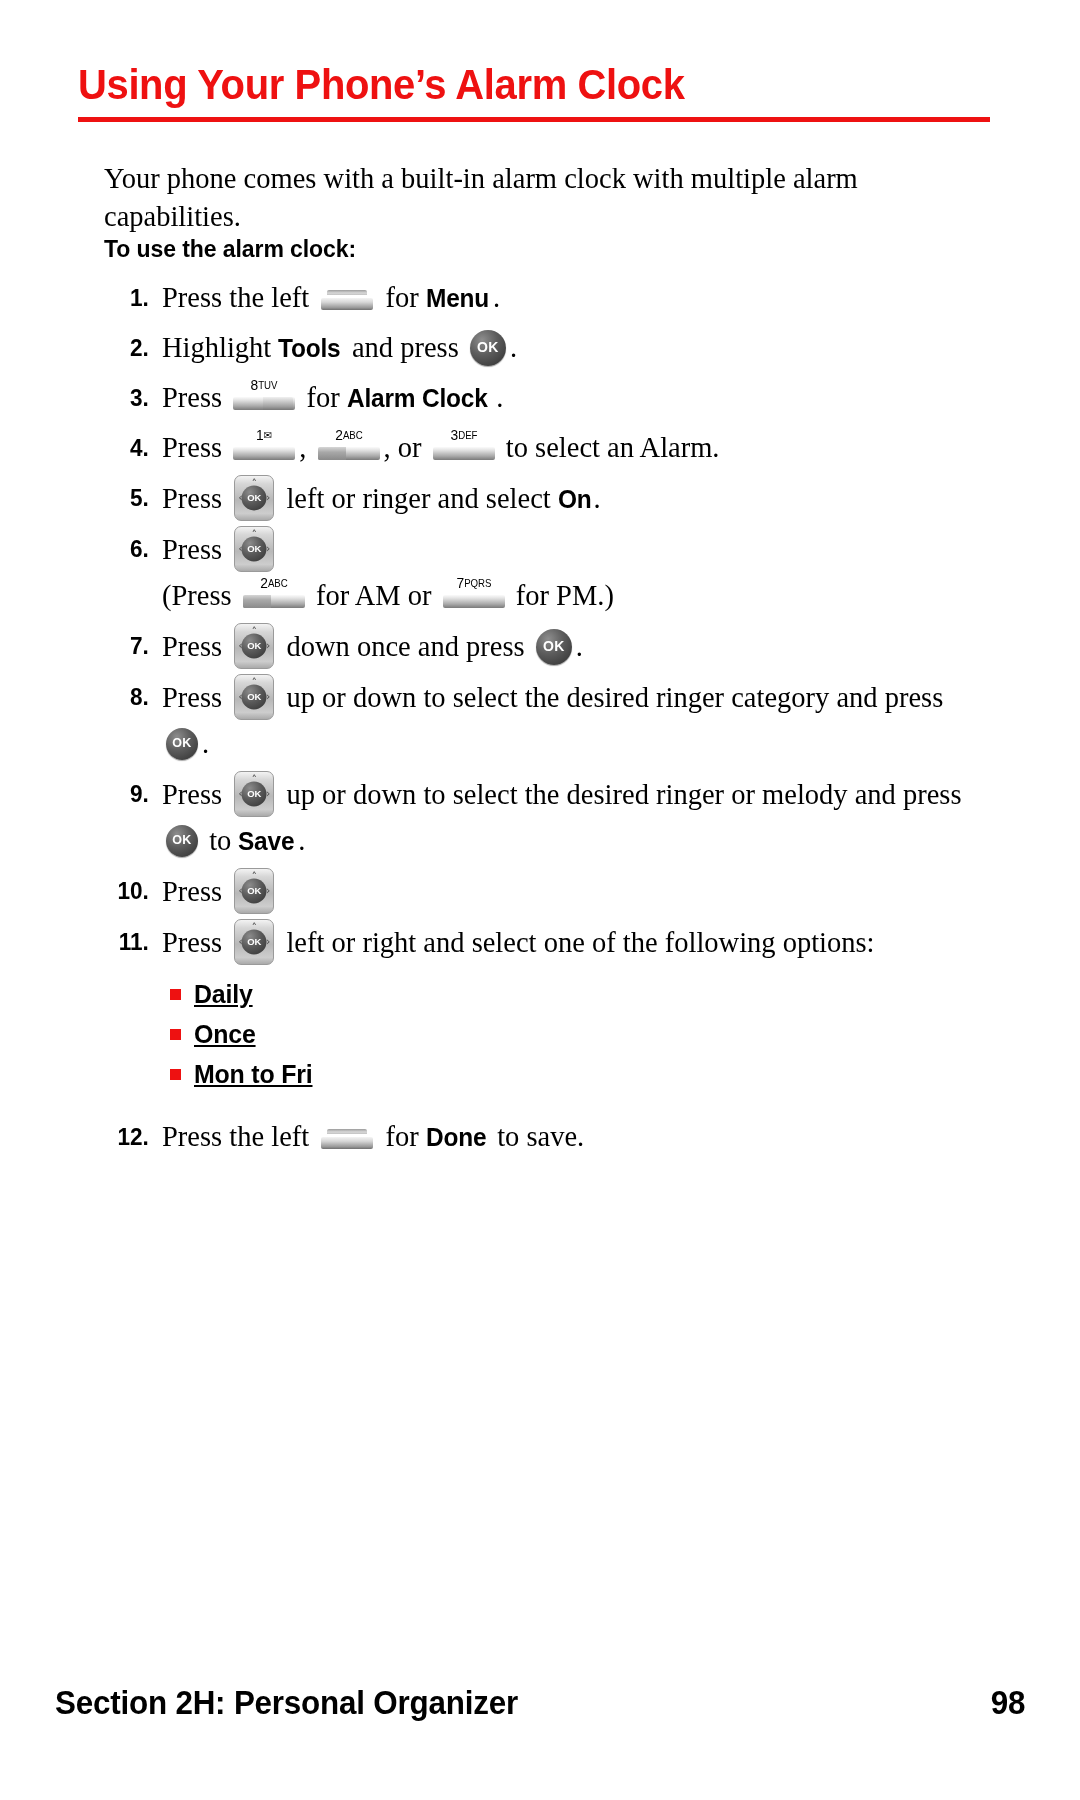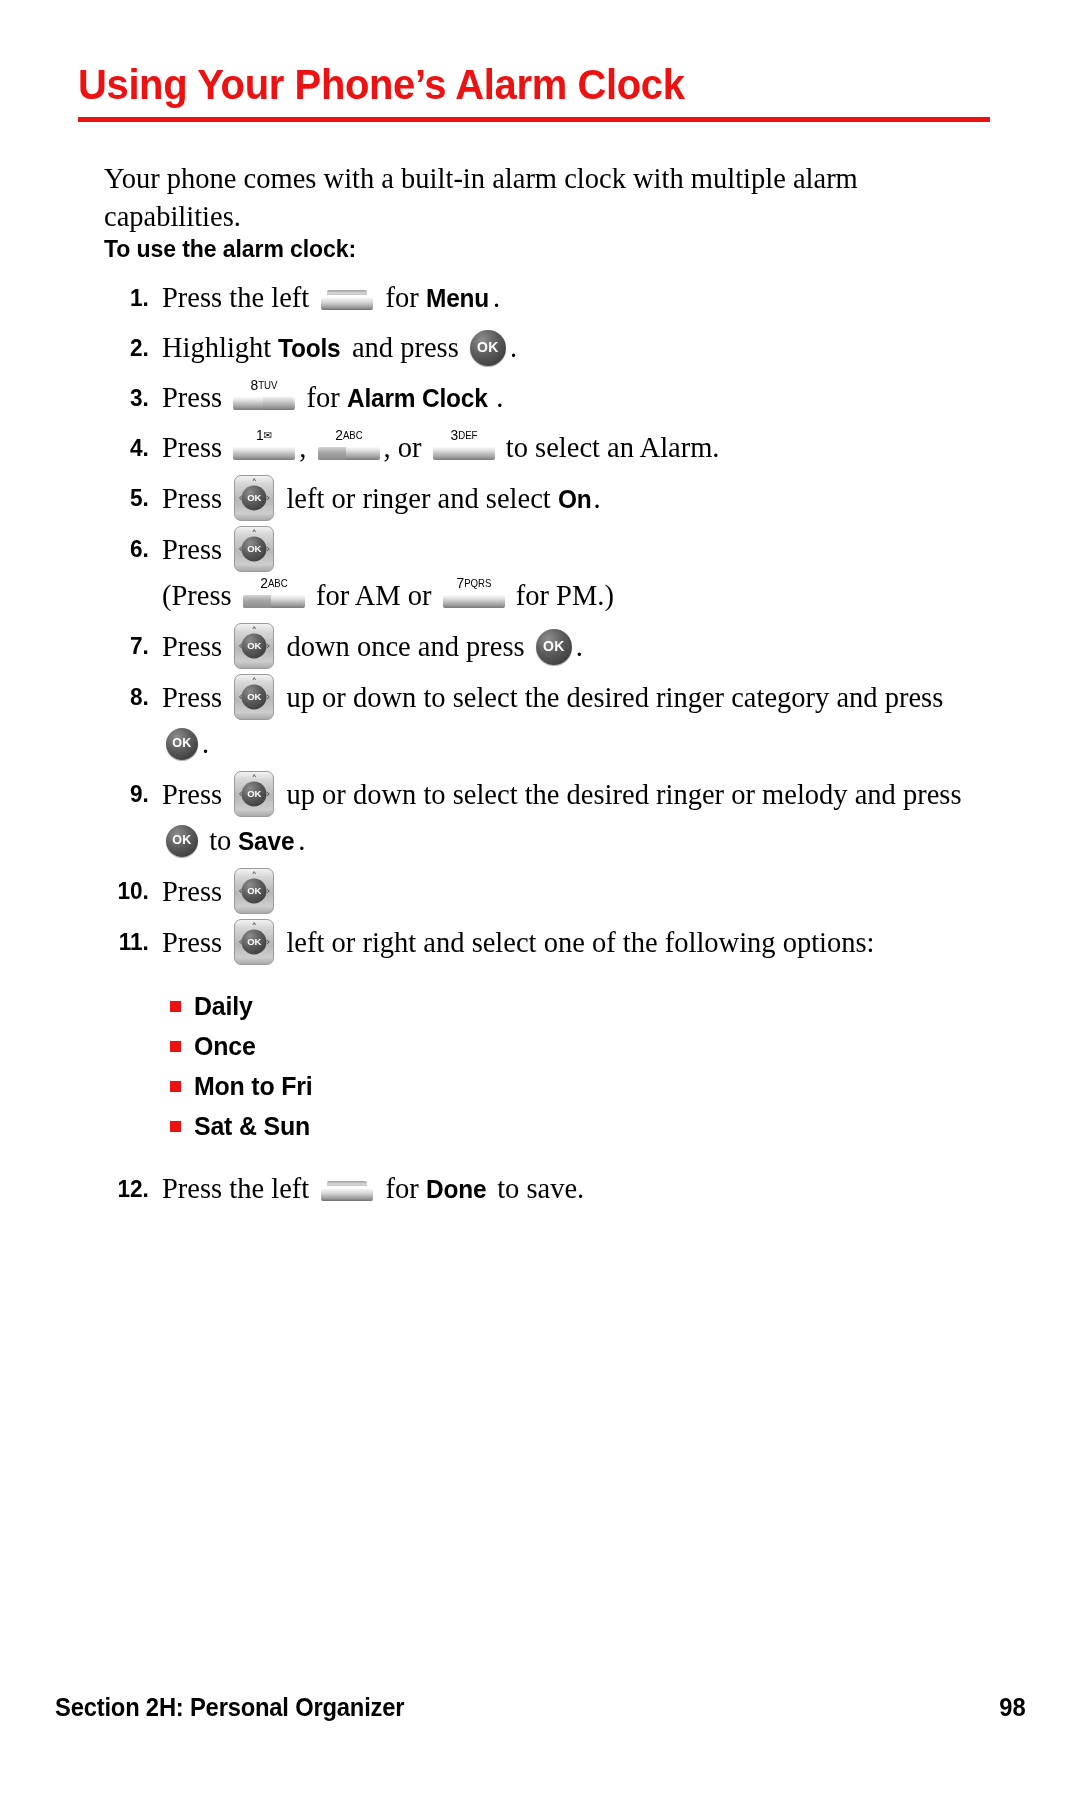--- a/index.html
+++ b/index.html
@@ -262,22 +262,23 @@
     font-size: 11px;
     line-height: 10px;
   }
   .navkey .arw.up   { left: 50%; top: 3px;  transform: translateX(-50%); }
   .navkey .arw.dn   { left: 50%; bottom: 3px; transform: translateX(-50%); }
   .navkey .arw.lf   { left: 3px; top: 50%;  transform: translateY(-50%); }
   .navkey .arw.rt   { right: 3px; top: 50%; transform: translateY(-50%); }
 
   
   .options {
-    margin-top: 20px;
+    margin-top: 8px;
     margin-left: 66px;
+    text-decoration: underline;
   }
   .opt {
     display: flex;
     align-items: center;
     height: 40px;
   }
   .opt .sq {
     width: 11px; height: 11px;
     background: #ee1111;
     margin-right: 13px;
@@ -296,21 +297,21 @@
   .footer {
     position: absolute;
     left: 55px;
     right: 55px;
     bottom: 78px;
     display: flex;
     justify-content: space-between;
     align-items: baseline;
     font-family: "Liberation Sans Narrow", "Liberation Sans", sans-serif;
     font-weight: bold;
-    font-size: 25px;
+    font-size: 33px;
     letter-spacing: -0.2px;
   }
   .footer .fl { transform: scaleX(0.95); transform-origin: left center; }
   .footer .fr { transform: scaleX(0.95); transform-origin: right center; }
 </style>
 </head>
 <body>
 
 <div class="page">
 
@@ -423,24 +424,20 @@
         <span class="lbl">Daily</span>
       </div>
       <div class="opt">
         <span class="sq"></span>
         <span class="lbl">Once</span>
       </div>
       <div class="opt">
         <span class="sq"></span>
         <span class="lbl">Mon to Fri</span>
       </div>
-      <div class="opt">
-        <span class="sq"></span>
-        <span class="lbl">Sat &amp; Sun</span>
-      </div>
     </div>
 
     <div class="step" style="margin-top:20px;">
       <div class="step-num">12.</div>
       <div class="step-body">
         <span>Press the left </span><span class="softkey"><span class="cap"></span><span class="body"></span></span><span> for </span><span class="ui">Done</span><span> to save.</span>
       </div>
     </div>
 
   </div>

